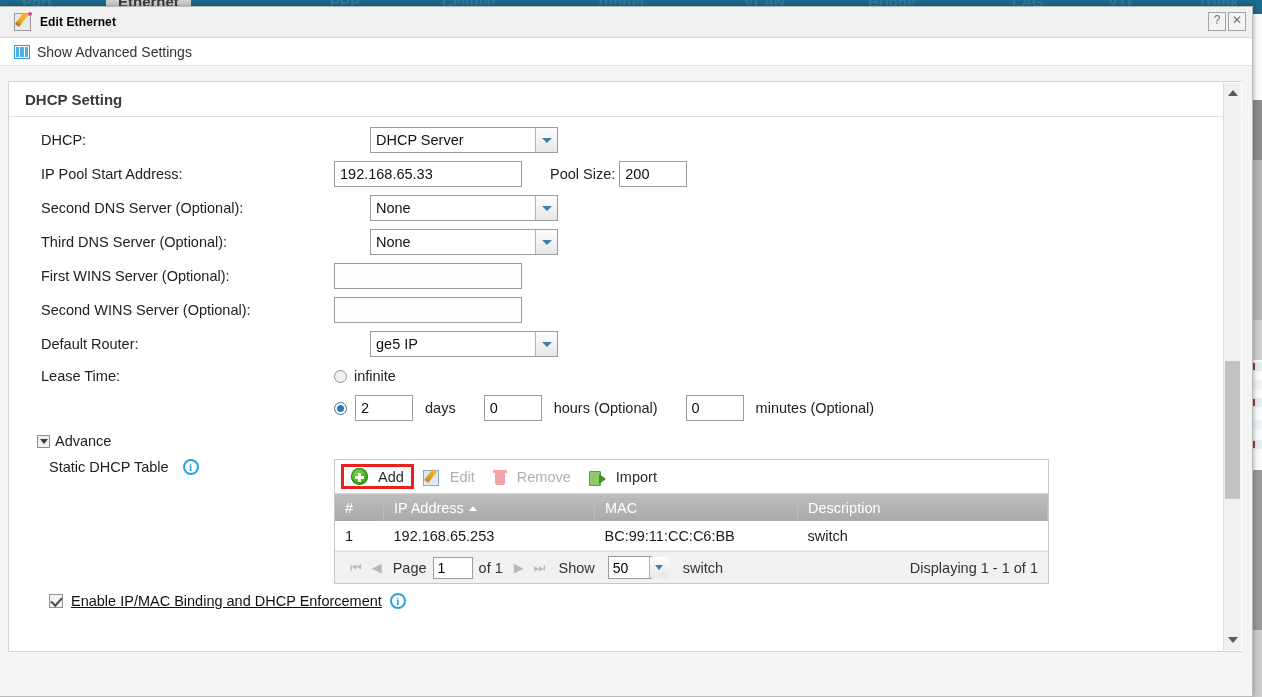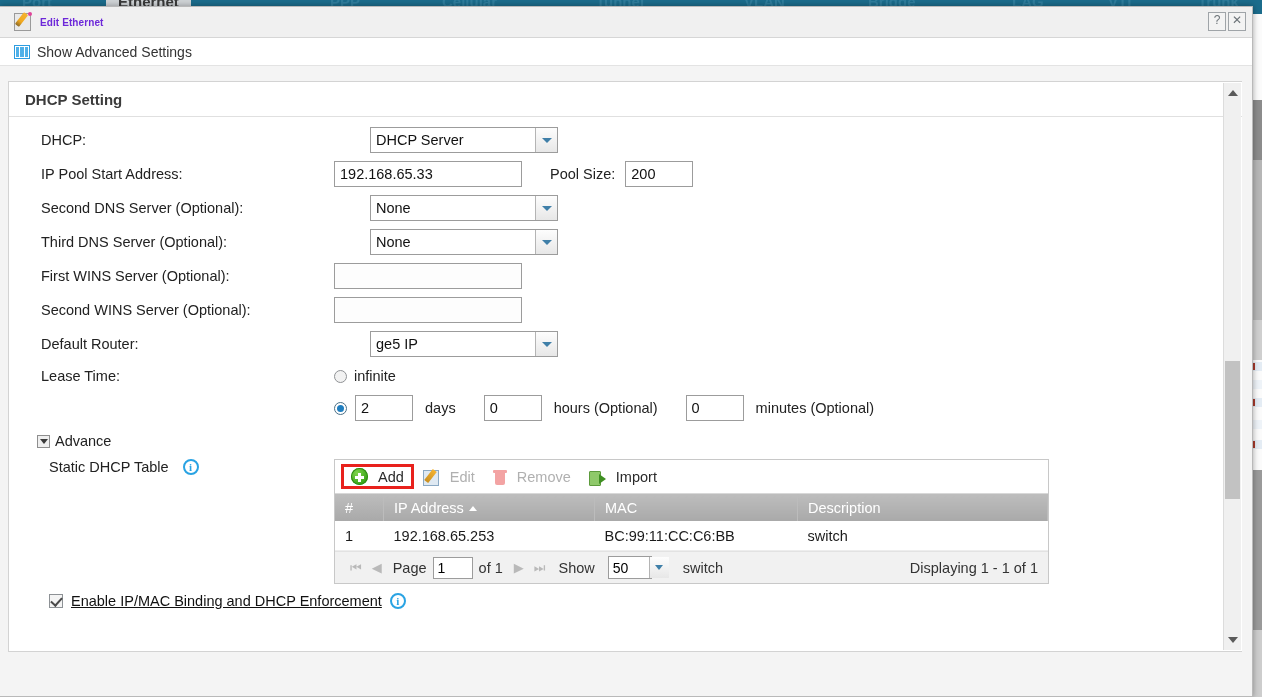--- a/index.html
+++ b/index.html
@@ -37,21 +37,21 @@
   }
   .titlebar{
     position:relative;height:30px;background:#f0f0f0;
     border-bottom:1px solid #d6d6d6;
     display:flex;align-items:center;
   }
   .title-icon{width:18px;height:18px;margin-left:14px;margin-right:8px;position:relative;display:inline-block;}
   .title-icon .sheet{position:absolute;left:0;top:0;width:15px;height:16px;background:#e9e9e9;border:1px solid #9a9a9a;}
   .title-icon .pencil{position:absolute;left:5px;top:-1px;width:5px;height:15px;background:linear-gradient(180deg,#f5b331 0%,#f0a81f 65%,#8d6b2a 100%);transform:rotate(38deg);border-radius:1px;}
   .title-icon .nib{position:absolute;right:0px;top:-1px;width:4px;height:4px;background:#e0449a;border-radius:50%;}
-  .title-text{font-weight:bold;font-size:10px;color:#6d28d9;letter-spacing:.1px;}
+  .title-text{font-weight:bold;font-size:12px;color:#000000;letter-spacing:.1px;}
   .win-btns{position:absolute;right:6px;top:5px;display:flex;gap:2px;}
   .win-btn{width:16px;height:17px;border:1px solid #9fa4a8;background:#f3f3f3;color:#6c7378;font-size:12px;line-height:15px;text-align:center;cursor:pointer;}
 
   .advbar{height:27px;background:#ffffff;border-bottom:1px solid #e3e3e3;display:flex;align-items:center;padding-left:14px;}
   .grid-icon{width:16px;height:14px;margin-right:7px;background:#ffffff;border:1px solid #2e9de0;display:flex;box-sizing:border-box;padding:1px;gap:1px;}
   .grid-icon b{display:block;flex:1;background:#4fb0e8;}
   .advbar-text{font-size:14px;color:#333;}
 
   .content{
     position:absolute;left:8px;top:74px;right:10px;bottom:44px;
@@ -84,21 +84,21 @@
   input.txt{
     height:26px;box-sizing:border-box;border:1px solid #9c9c9c;
     background:#ffffff;font-family:"Liberation Sans", sans-serif;
     font-size:14.5px;color:#111;padding-left:5px;
   }
   input.txt.wide{width:188px;}
   input.txt.pool{width:68px;}
   input.txt.num{width:58px;}
   input.txt.blank{width:188px;background:#fdfdfd;}
 
-  .poollbl{margin-left:28px;margin-right:10px;font-size:14.5px;}
+  .poollbl{margin-left:28px;margin-right:4px;font-size:14.5px;}
 
   .radio{width:13px;height:13px;border-radius:50%;border:1px solid #8f9295;background:#f2f2f2;display:inline-block;position:relative;box-sizing:border-box;}
   .radio.on{border-color:#4a6f86;background:#ffffff;}
   .radio.on::after{content:"";position:absolute;left:2px;top:2px;width:7px;height:7px;border-radius:50%;background:#1f7ec0;}
   .radio-lbl{margin-left:7px;font-size:14.5px;}
   .unit{margin:0 10px 0 10px;font-size:14.5px;}
   .unit.wide{margin-left:12px;margin-right:28px;}
 
   .advance{display:flex;align-items:center;padding-left:28px;margin-top:8px;margin-bottom:6px;}
   .tri{width:13px;height:13px;border:1px solid #8e8e8e;background:#efefef;display:flex;align-items:center;justify-content:center;margin-right:5px;box-sizing:border-box;}

